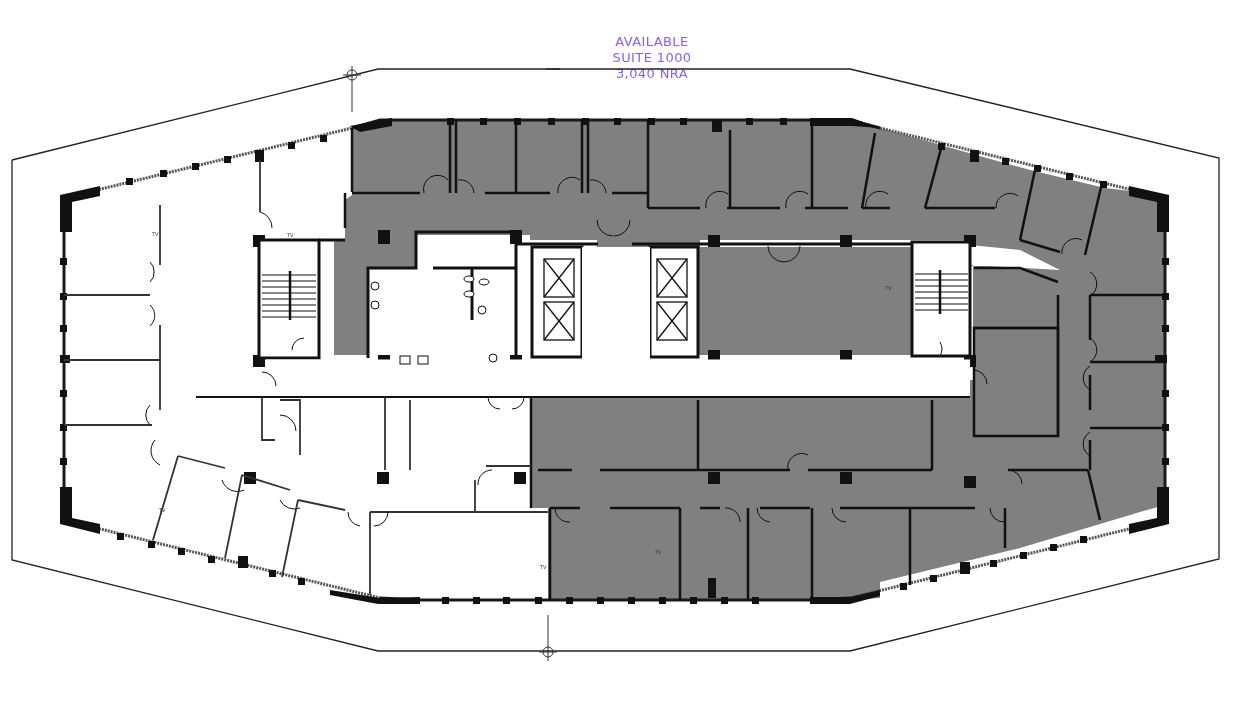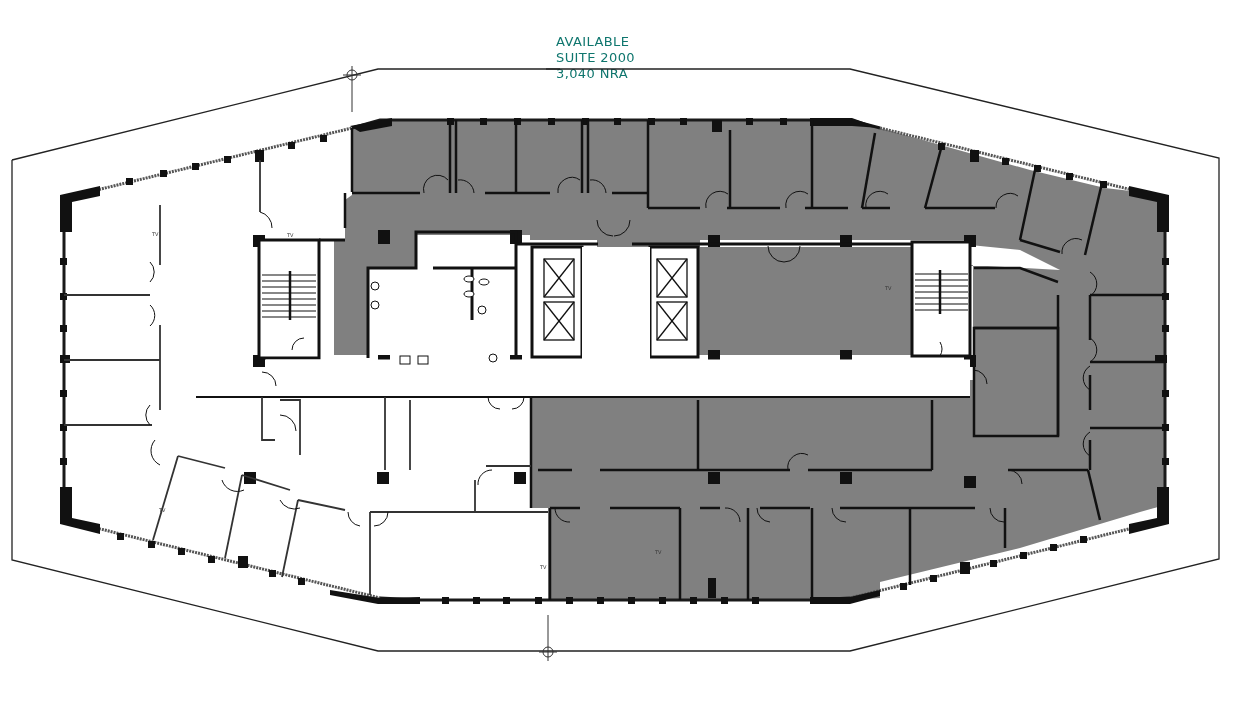--- a/index.html
+++ b/index.html
@@ -1,31 +1,31 @@
 <!DOCTYPE html>
 <html><head>
 <meta charset="utf-8">
 <style>
   html, body { margin: 0; padding: 0; background: #ffffff; }
   body { width: 1237px; height: 702px; position: relative; overflow: hidden; font-family: "DejaVu Sans", sans-serif; }
   .label-block {
-    position: absolute; left: 556px; top: 34px; width: 160px;
-    color: #0f766e; font-size: 13px; line-height: 16px;
+    position: absolute; left: 572px; top: 34px; width: 160px;
+    text-align: center; color: #8b5cf6; font-size: 13px; line-height: 16px;
     letter-spacing: 0.4px; font-family: "DejaVu Sans", sans-serif;
   }
   .label-block div { white-space: nowrap; }
   svg.plan { position: absolute; left: 0; top: 0; }
   .tv { font-family: "DejaVu Sans", sans-serif; font-size: 5px; fill: #333; }
 </style>
 </head>
 <body>
 
 <div class="label-block">
   <div>AVAILABLE</div>
-  <div>SUITE 2000</div>
+  <div>SUITE 1000</div>
   <div>3,040 NRA</div>
 </div>
 
 <svg class="plan" width="1237" height="702" viewBox="0 0 1237 702" xmlns="http://www.w3.org/2000/svg">
 
   <g fill="none" stroke="#222" stroke-width="1.3">
     <polyline points="12,160 378,69 850,69 1219,158 1219,559 850,651 378,651 12,560 12,160"></polyline>
     <line x1="546" y1="69" x2="560" y2="69" stroke="#222"></line>
   </g>
 

